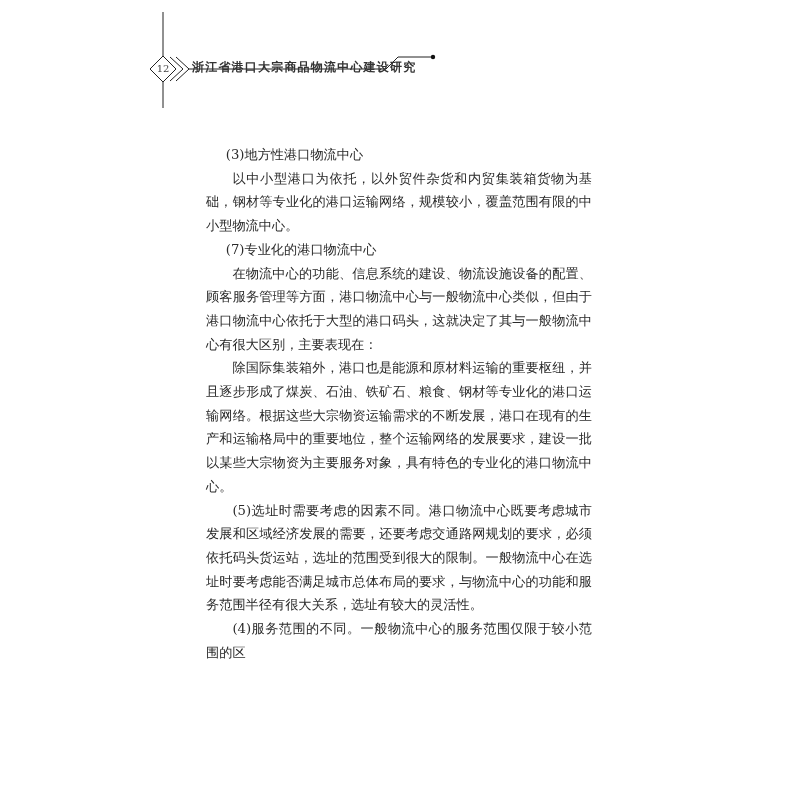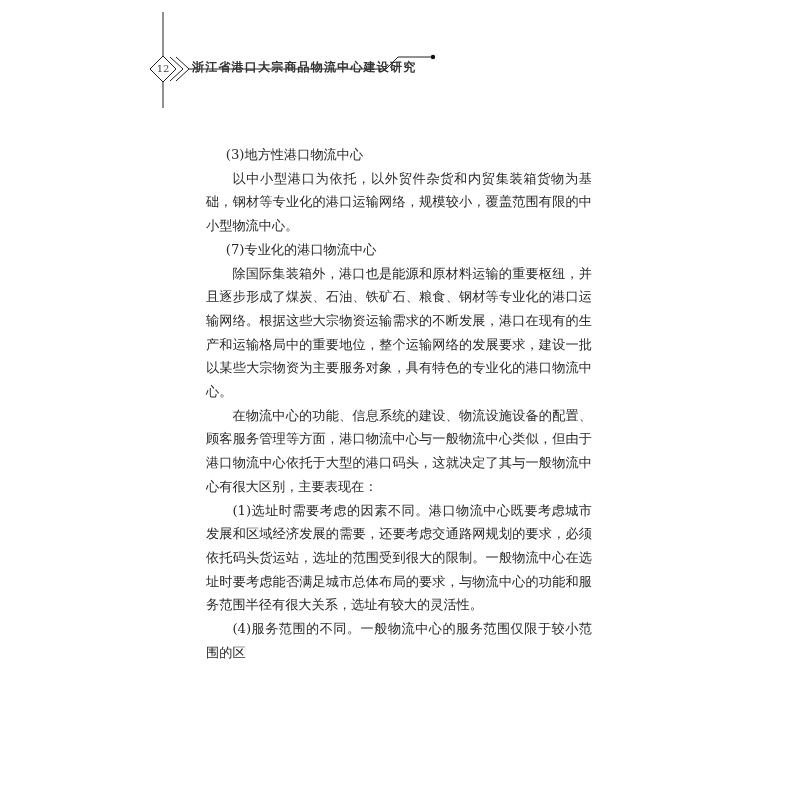--- a/index.html
+++ b/index.html
@@ -40,17 +40,17 @@
     <circle cx="433" cy="57" r="2.2" fill="#111"></circle>
   </svg>
   <div class="page-num">12</div>
   <div class="running-title">浙江省港口大宗商品物流中心建设研究</div>
 </div>
 
 <div class="body-text">
   <p class="heading">(3)地方性港口物流中心</p>
   <p>以中小型港口为依托，以外贸件杂货和内贸集装箱货物为基础，钢材等专业化的港口运输网络，规模较小，覆盖范围有限的中小型物流中心。</p>
   <p class="heading">(7)专业化的港口物流中心</p>
+  <p>在物流中心的功能、信息系统的建设、物流设施设备的配置、顾客服务管理等方面，港口物流中心与一般物流中心类似，但由于港口物流中心依托于大型的港口码头，这就决定了其与一般物流中心有很大区别，主要表现在：</p>
   <p>除国际集装箱外，港口也是能源和原材料运输的重要枢纽，并且逐步形成了煤炭、石油、铁矿石、粮食、钢材等专业化的港口运输网络。根据这些大宗物资运输需求的不断发展，港口在现有的生产和运输格局中的重要地位，整个运输网络的发展要求，建设一批以某些大宗物资为主要服务对象，具有特色的专业化的港口物流中心。</p>
-  <p>在物流中心的功能、信息系统的建设、物流设施设备的配置、顾客服务管理等方面，港口物流中心与一般物流中心类似，但由于港口物流中心依托于大型的港口码头，这就决定了其与一般物流中心有很大区别，主要表现在：</p>
-  <p>(1)选址时需要考虑的因素不同。港口物流中心既要考虑城市发展和区域经济发展的需要，还要考虑交通路网规划的要求，必须依托码头货运站，选址的范围受到很大的限制。一般物流中心在选址时要考虑能否满足城市总体布局的要求，与物流中心的功能和服务范围半径有很大关系，选址有较大的灵活性。</p>
+  <p>(5)选址时需要考虑的因素不同。港口物流中心既要考虑城市发展和区域经济发展的需要，还要考虑交通路网规划的要求，必须依托码头货运站，选址的范围受到很大的限制。一般物流中心在选址时要考虑能否满足城市总体布局的要求，与物流中心的功能和服务范围半径有很大关系，选址有较大的灵活性。</p>
   <p>(4)服务范围的不同。一般物流中心的服务范围仅限于较小范围的区</p>
 </div>
 
 </body></html>

